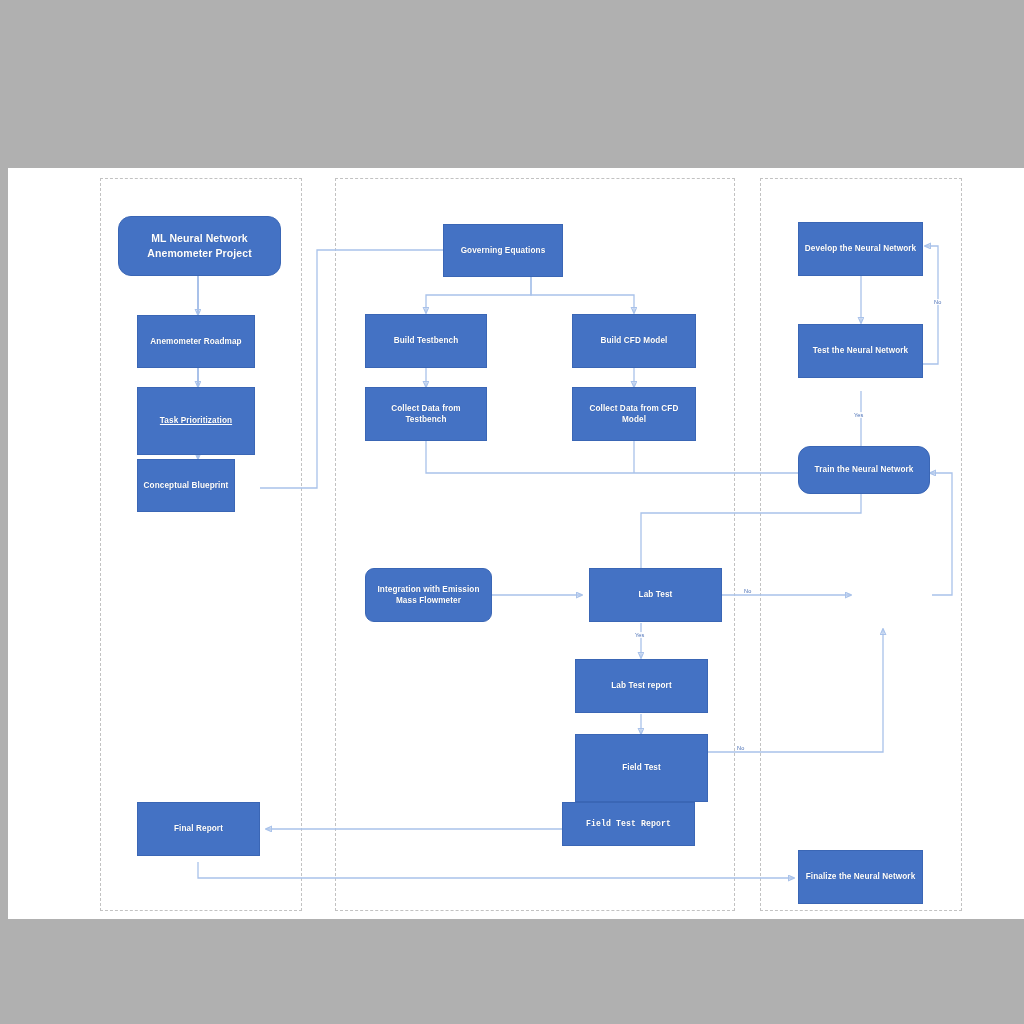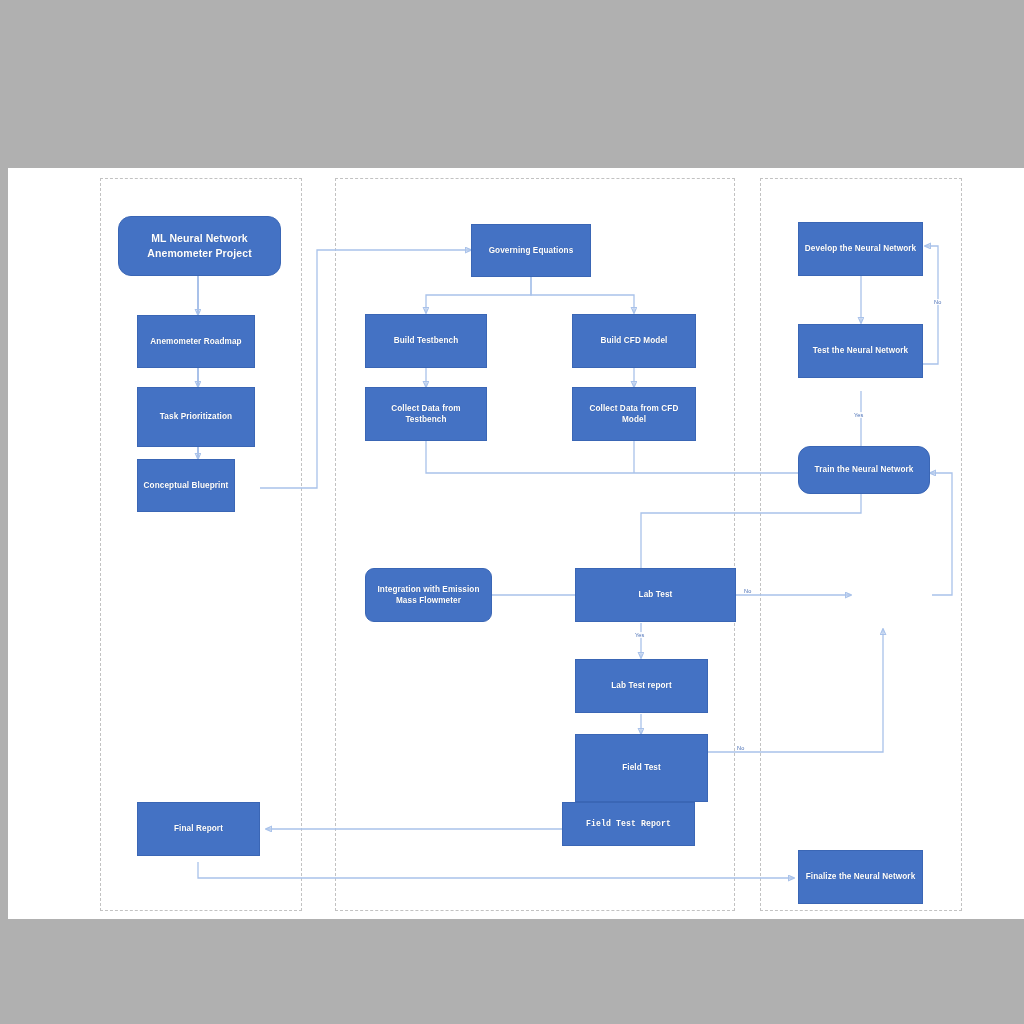--- a/index.html
+++ b/index.html
@@ -144,43 +144,43 @@
     <div class="edge-label" style="left:845px; top:244px;">Yes</div>
     <div class="edge-label" style="left:735px; top:420px;">No</div>
     <div class="edge-label" style="left:626px; top:464px;">Yes</div>
     <div class="edge-label" style="left:728px; top:577px;">No</div>
     <div class="edge-label" style="left:626px; top:629px;">Yes</div>
 
     <div class="node start" style="left:110px; top:48px; width:163px; height:60px;">ML Neural Network Anemometer Project</div>
 
     <div class="node" style="left:129px; top:147px; width:118px; height:53px;">Anemometer Roadmap</div>
 
-    <div class="node" style="left:129px; top:219px; width:118px; height:60px;">Task Prioritization</div>
+    <div class="node" style="left:129px; top:219px; width:118px; height:68px;text-decoration:underline;">Task Prioritization</div>
 
     <div class="node" style="left:129px; top:291px; width:98px; height:53px;">Conceptual Blueprint</div>
 
-    <div class="node" style="left:463px; top:56px; width:120px; height:53px;">Governing Equations</div>
+    <div class="node" style="left:435px; top:56px; width:120px; height:53px;">Governing Equations</div>
 
     <div class="node" style="left:357px; top:146px; width:122px; height:54px;">Build Testbench</div>
 
     <div class="node" style="left:564px; top:146px; width:124px; height:54px;">Build CFD Model</div>
 
     <div class="node" style="left:357px; top:219px; width:122px; height:54px;">Collect Data from Testbench</div>
 
     <div class="node" style="left:564px; top:219px; width:124px; height:54px;">Collect Data from CFD Model</div>
 
     <div class="node" style="left:790px; top:54px; width:125px; height:54px;">Develop the Neural Network</div>
 
     <div class="node" style="left:790px; top:156px; width:125px; height:54px;">Test the Neural Network</div>
 
     <div class="node" style="left:790px; top:278px; width:132px; height:48px;border-radius:12px;">Train the Neural Network</div>
 
     <div class="node" style="left:357px; top:400px; width:127px; height:54px;border-radius:9px;">Integration with Emission Mass Flowmeter</div>
 
-    <div class="node" style="left:567px; top:400px; width:161px; height:54px;">Lab Test</div>
+    <div class="node" style="left:581px; top:400px; width:133px; height:54px;">Lab Test</div>
 
 
     <div class="node" style="left:567px; top:491px; width:133px; height:54px;">Lab Test report</div>
 
     <div class="node" style="left:567px; top:566px; width:133px; height:68px;">Field Test</div>
 
     <div class="node" style="left:554px; top:634px; width:133px; height:44px;font-family:Liberation Mono, monospace;">Field Test Report</div>
 
     <div class="node" style="left:129px; top:634px; width:123px; height:54px;">Final Report</div>
 

